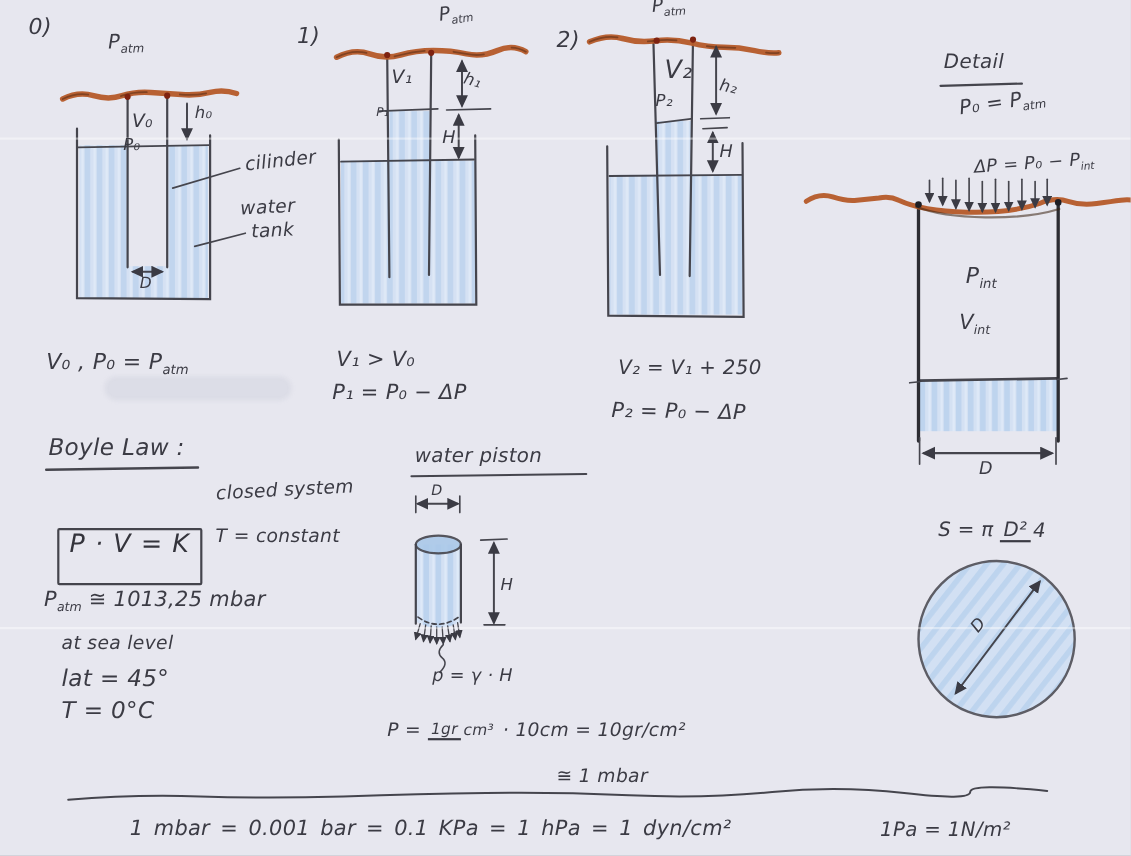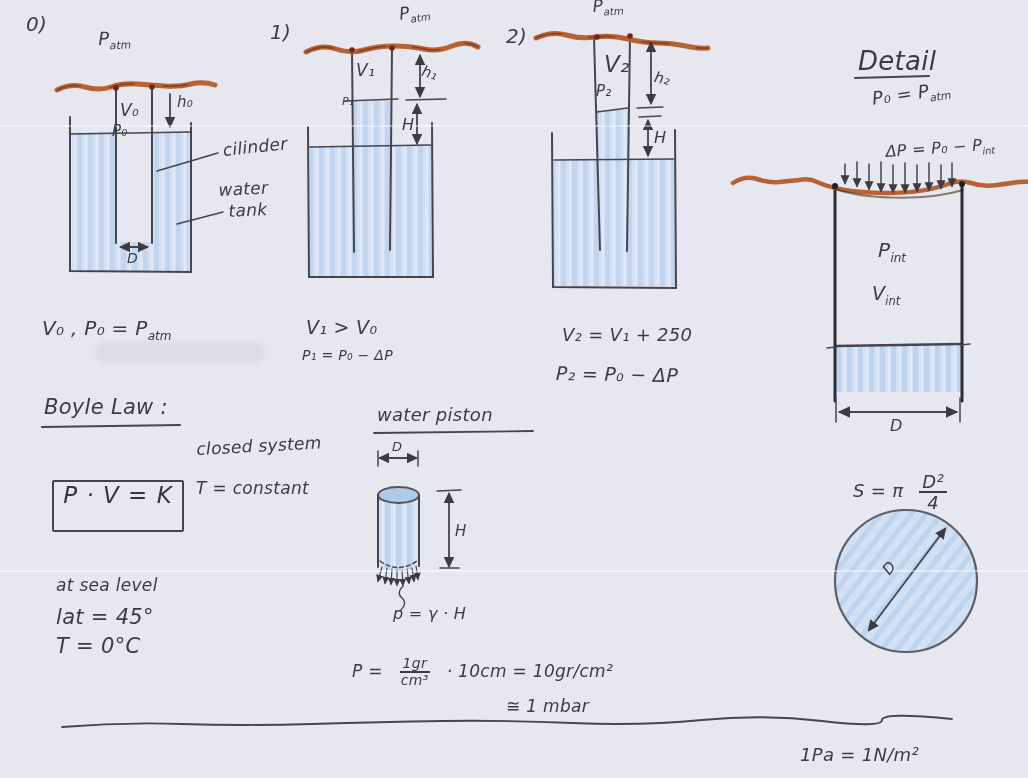--- a/index.html
+++ b/index.html
@@ -8,21 +8,21 @@
     background:#e7e7ef;
     border-bottom:3px solid #86868e;
     font-family:"DejaVu Sans", sans-serif;
   }
   .lbl{
     position:absolute;white-space:nowrap;
     font-style:italic;color:#3b3b44;letter-spacing:.3px;
     transform-origin:left top;line-height:1.05;
   }
   sub{font-size:.6em;letter-spacing:0;}
-  .frac{display:inline-flex;flex-direction:column;align-items:center;line-height:1.08;margin:0 16px;vertical-align:middle;text-align:right;}
+  .frac{display:inline-flex;flex-direction:row;align-items:center;line-height:1.08;margin:0 6px;vertical-align:middle;text-align:right;}
   .frac .num{border-bottom:2px solid #3b3b44;padding:0 3px;}
   .frac .den{padding:0 2px;}
   .calc-row{display:flex;align-items:center;}
   .boyle-box{
     position:absolute;border:2.4px solid #44444c;border-radius:2px;
     display:flex;align-items:flex-start;justify-content:center;
     font-style:italic;color:#34343c;letter-spacing:1px;margin-top:40px;
   }
   .streak{position:absolute;left:0;width:100%;height:2px;background:rgba(255,255,255,.42);pointer-events:none;}
   .smudge{position:absolute;background:rgba(140,150,170,.12);border-radius:12px;filter:blur(2px);}
@@ -179,65 +179,67 @@
   <div class="lbl" style="left:228px;top:203px;font-size:17px;transform:rotate(-3deg)">tank</div>
   <div class="lbl" style="left:42px;top:318px;font-size:20px"><span>V₀ , P₀ = P</span><sub>atm</sub></div>
 
   <div class="lbl" style="left:270px;top:22px;font-size:20px">1)</div>
   <div class="lbl" style="left:398px;top:6px;font-size:17px;transform:rotate(-8deg)"><span>P</span><sub>atm</sub></div>
   <div class="lbl" style="left:356px;top:62px;font-size:17px">V₁</div>
   <div class="lbl" style="left:342px;top:96px;font-size:11px">P₁</div>
   <div class="lbl" style="left:424px;top:64px;font-size:15px;transform:rotate(16deg)">h₁</div>
   <div class="lbl" style="left:402px;top:117px;font-size:16px">H</div>
   <div class="lbl" style="left:306px;top:318px;font-size:19px">V₁ &gt; V₀</div>
-  <div class="lbl" style="left:302px;top:348px;font-size:14px">P₁ = P₀ − ΔP</div>
+  <div class="lbl" style="left:302px;top:348px;font-size:19px">P₁ = P₀ − ΔP</div>
 
   <div class="lbl" style="left:506px;top:26px;font-size:20px">2)</div>
   <div class="lbl" style="left:592px;top:-2px;font-size:17px;transform:rotate(-4deg)"><span>P</span><sub>atm</sub></div>
   <div class="lbl" style="left:604px;top:52px;font-size:23px">V₂</div>
   <div class="lbl" style="left:596px;top:84px;font-size:15px">P₂</div>
   <div class="lbl" style="left:656px;top:70px;font-size:15px;transform:rotate(12deg)">h₂</div>
   <div class="lbl" style="left:654px;top:130px;font-size:16px">H</div>
   <div class="lbl" style="left:562px;top:326px;font-size:18px">V₂ = V₁ + 250</div>
   <div class="lbl" style="left:556px;top:364px;font-size:19px;transform:rotate(1deg)">P₂ = P₀ − ΔP</div>
 
-  <div class="lbl" style="left:858px;top:48px;font-size:26px">Detail</div>
+  <div class="lbl" style="left:858px;top:48px;font-size:18px">Detail</div>
   <div class="lbl" style="left:871px;top:90px;font-size:18px;transform:rotate(-8deg)"><span>P₀ = P</span><sub>atm</sub></div>
   <div class="lbl" style="left:885px;top:144px;font-size:16px;transform:rotate(-4deg)"><span>ΔP = P₀ − P</span><sub>int</sub></div>
   <div class="lbl" style="left:878px;top:240px;font-size:20px"><span>P</span><sub>int</sub></div>
   <div class="lbl" style="left:872px;top:284px;font-size:19px"><span>V</span><sub>int</sub></div>
   <div class="lbl" style="left:890px;top:418px;font-size:16px">D</div>
   <div class="lbl" style="left:853px;top:472px;font-size:18px">
     <span>S = π</span><span class="frac">
         <span class="num">D²</span>
         <span class="den">4</span>
       </span>
   </div>
   <div class="lbl" style="left:880px;top:568px;font-size:15px;transform:rotate(-50deg)">D</div>
 
   <div class="lbl" style="left:44px;top:396px;font-size:21px">Boyle Law :</div>
   <div class="boyle-box" style="left:52px;top:440px;width:128px;height:48px;font-size:23px">
       <span>P · V = K</span>
     </div>
   <div class="lbl" style="left:196px;top:441px;font-size:17px;transform:rotate(-3deg)">closed system</div>
   <div class="lbl" style="left:196px;top:480px;font-size:17px">T = constant</div>
 
+  <div class="lbl" style="left:40px;top:536px;font-size:19px"><span>P</span><sub>atm</sub>&nbsp;<span>≅ 1013,25 mbar</span></div>
   <div class="lbl" style="left:56px;top:577px;font-size:17px">at sea level</div>
   <div class="lbl" style="left:56px;top:606px;font-size:21px">lat = 45°</div>
   <div class="lbl" style="left:56px;top:635px;font-size:21px">T = 0°C</div>
 
   <div class="lbl" style="left:377px;top:406px;font-size:18px">water piston</div>
   <div class="lbl" style="left:392px;top:440px;font-size:13px">D</div>
   <div class="lbl" style="left:455px;top:524px;font-size:15px">H</div>
   <div class="lbl" style="left:393px;top:606px;font-size:16px">p = γ · H</div>
   <div class="lbl calc-row" style="left:352px;top:656px;font-size:17px">
     <span>P =</span>
       <span class="frac" style="font-size:14px">
         <span class="num">1gr</span>
         <span class="den">cm³</span>
       </span>
       <span>· 10cm = 10gr/cm²</span>
   </div>
   <div class="lbl" style="left:506px;top:698px;font-size:17px">≅ 1 mbar</div>
 
+  <div class="lbl" style="left:118px;top:744px;font-size:19px;word-spacing:3px">1 mbar = 0.001 bar = 0.1 KPa = 1 hPa = 1 dyn/cm²</div>
   <div class="lbl" style="left:800px;top:746px;font-size:18px">1Pa = 1N/m²</div>
 
 </div>
 
 </body></html>

